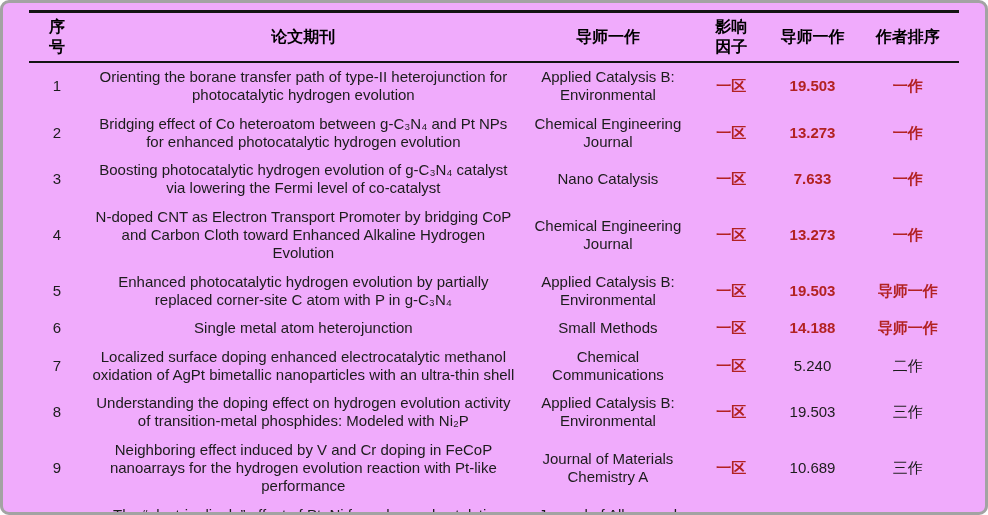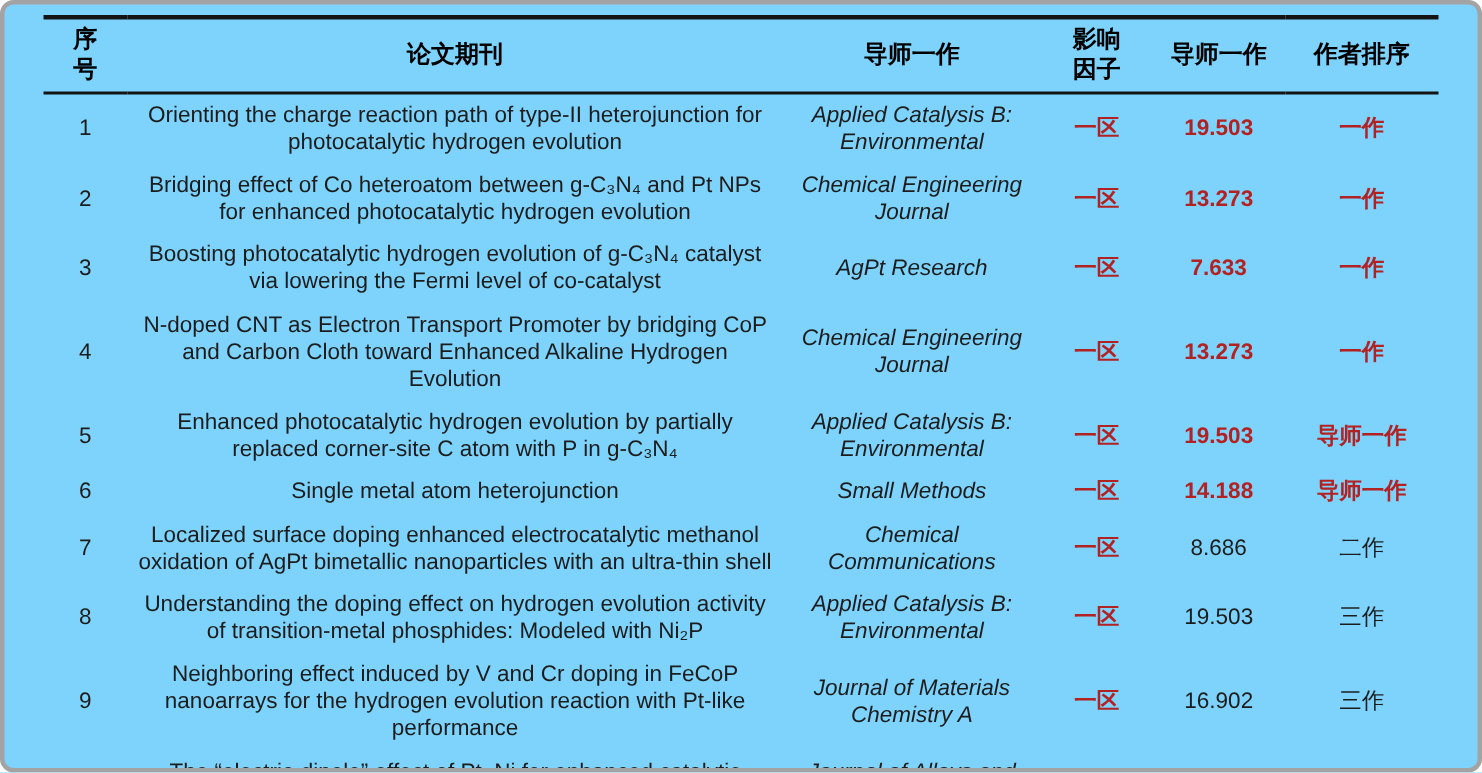--- a/index.html
+++ b/index.html
@@ -11,21 +11,21 @@
   *{box-sizing:border-box;margin:0;padding:0;}
   body{
     background:#ffffff;
     font-family:"Liberation Sans","DejaVu Sans",sans-serif;
     color:var(--ink);
   }
   .frame{
     width:988px;height:515px;
     border:3px solid var(--frame);
     border-radius:9px;
-    background:#7dd3fc;
+    background:#f0abfc;
     padding:7px 26px 8px 26px;
     overflow:hidden;
   }
   table.papers-table{
     width:100%;
     border-collapse:collapse;
     table-layout:fixed;
     border-top:3px solid var(--rule);
     border-bottom:3px solid var(--rule);
   }
@@ -47,21 +47,21 @@
     line-height:1.22;
   }
   .col-no{width:6%;}
   .col-title{width:47%;}
   .col-journal{width:18.5%;}
   .col-partition{width:8%;}
   .col-if{width:9.5%;}
   .col-author{width:11%;}
   .stack1{display:inline-block;max-width:1.15em;line-height:1.25;}
   .stack2{display:inline-block;max-width:2.3em;line-height:1.25;}
-  td.journal-cell{font-style:italic;}
+  td.journal-cell{}
   .red{color:var(--red);font-weight:700;}
   .red-strong{color:var(--red);font-weight:700;}
   .wavy{
     text-decoration-style:wavy;
     text-decoration-color:#c63a2f;
     text-decoration-thickness:1px;
     text-underline-offset:3px;
   }
 </style>
 </head>
@@ -83,38 +83,38 @@
         <th>论文期刊</th>
         <th>导师一作</th>
         <th><span class="stack2">影响因子</span></th>
         <th>导师一作</th>
         <th>作者排序</th>
       </tr>
     </thead>
     <tbody id="rows-body">
         <tr>
           <td>1</td>
-          <td>Orienting the charge reaction path of type-II heterojunction for photocatalytic hydrogen evolution</td>
+          <td>Orienting the borane transfer path of type-II heterojunction for photocatalytic hydrogen evolution</td>
           <td class="journal-cell">Applied Catalysis B: Environmental</td>
           <td class="red">一区</td>
           <td class="red-strong">19.503</td>
           <td class="red">一作</td>
         </tr>
         <tr>
           <td>2</td>
           <td>Bridging effect of Co heteroatom between g-C₃N₄ and Pt NPs for enhanced photocatalytic hydrogen evolution</td>
           <td class="journal-cell">Chemical Engineering Journal</td>
           <td class="red">一区</td>
           <td class="red-strong">13.273</td>
           <td class="red">一作</td>
         </tr>
         <tr>
           <td>3</td>
           <td>Boosting photocatalytic hydrogen evolution of g-C₃N₄ catalyst via lowering the Fermi level of co-catalyst</td>
-          <td class="journal-cell">AgPt Research</td>
+          <td class="journal-cell">Nano Catalysis</td>
           <td class="red">一区</td>
           <td class="red-strong">7.633</td>
           <td class="red">一作</td>
         </tr>
         <tr>
           <td>4</td>
           <td>N-doped CNT as Electron Transport Promoter by bridging <span class="wavy">CoP</span> and Carbon Cloth toward Enhanced Alkaline Hydrogen Evolution</td>
           <td class="journal-cell">Chemical Engineering Journal</td>
           <td class="red">一区</td>
           <td class="red-strong">13.273</td>
@@ -134,37 +134,37 @@
           <td class="journal-cell">Small Methods</td>
           <td class="red">一区</td>
           <td class="red-strong">14.188</td>
           <td class="red">导师一作</td>
         </tr>
         <tr>
           <td>7</td>
           <td>Localized surface <span class="wavy">doping</span> enhanced <span class="wavy">electrocatalytic</span> methanol oxidation of <span class="wavy">AgPt</span> bimetallic nanoparticles with an ultra-thin shell</td>
           <td class="journal-cell">Chemical Communications</td>
           <td class="red">一区</td>
-          <td>8.686</td>
+          <td>5.240</td>
           <td>二作</td>
         </tr>
         <tr>
           <td>8</td>
           <td>Understanding the doping effect on hydrogen evolution activity of transition-metal phosphides: Modeled with Ni₂P</td>
           <td class="journal-cell">Applied Catalysis B: Environmental</td>
           <td class="red">一区</td>
           <td>19.503</td>
           <td>三作</td>
         </tr>
         <tr>
           <td>9</td>
           <td>Neighboring effect induced by V and Cr doping in <span class="wavy">FeCoP</span> <span class="wavy">nanoarrays</span> for the hydrogen evolution reaction with Pt-like performance</td>
           <td class="journal-cell">Journal of Materials Chemistry A</td>
           <td class="red">一区</td>
-          <td>16.902</td>
+          <td>10.689</td>
           <td>三作</td>
         </tr>
         <tr>
           <td>10</td>
           <td>The “electric-dipole” effect of Pt–Ni for enhanced catalytic dehydrogenation of ammonia borane</td>
           <td class="journal-cell">Journal of Alloys and Compounds</td>
           <td>二区</td>
           <td>5.316</td>
           <td>四作</td>
         </tr>

